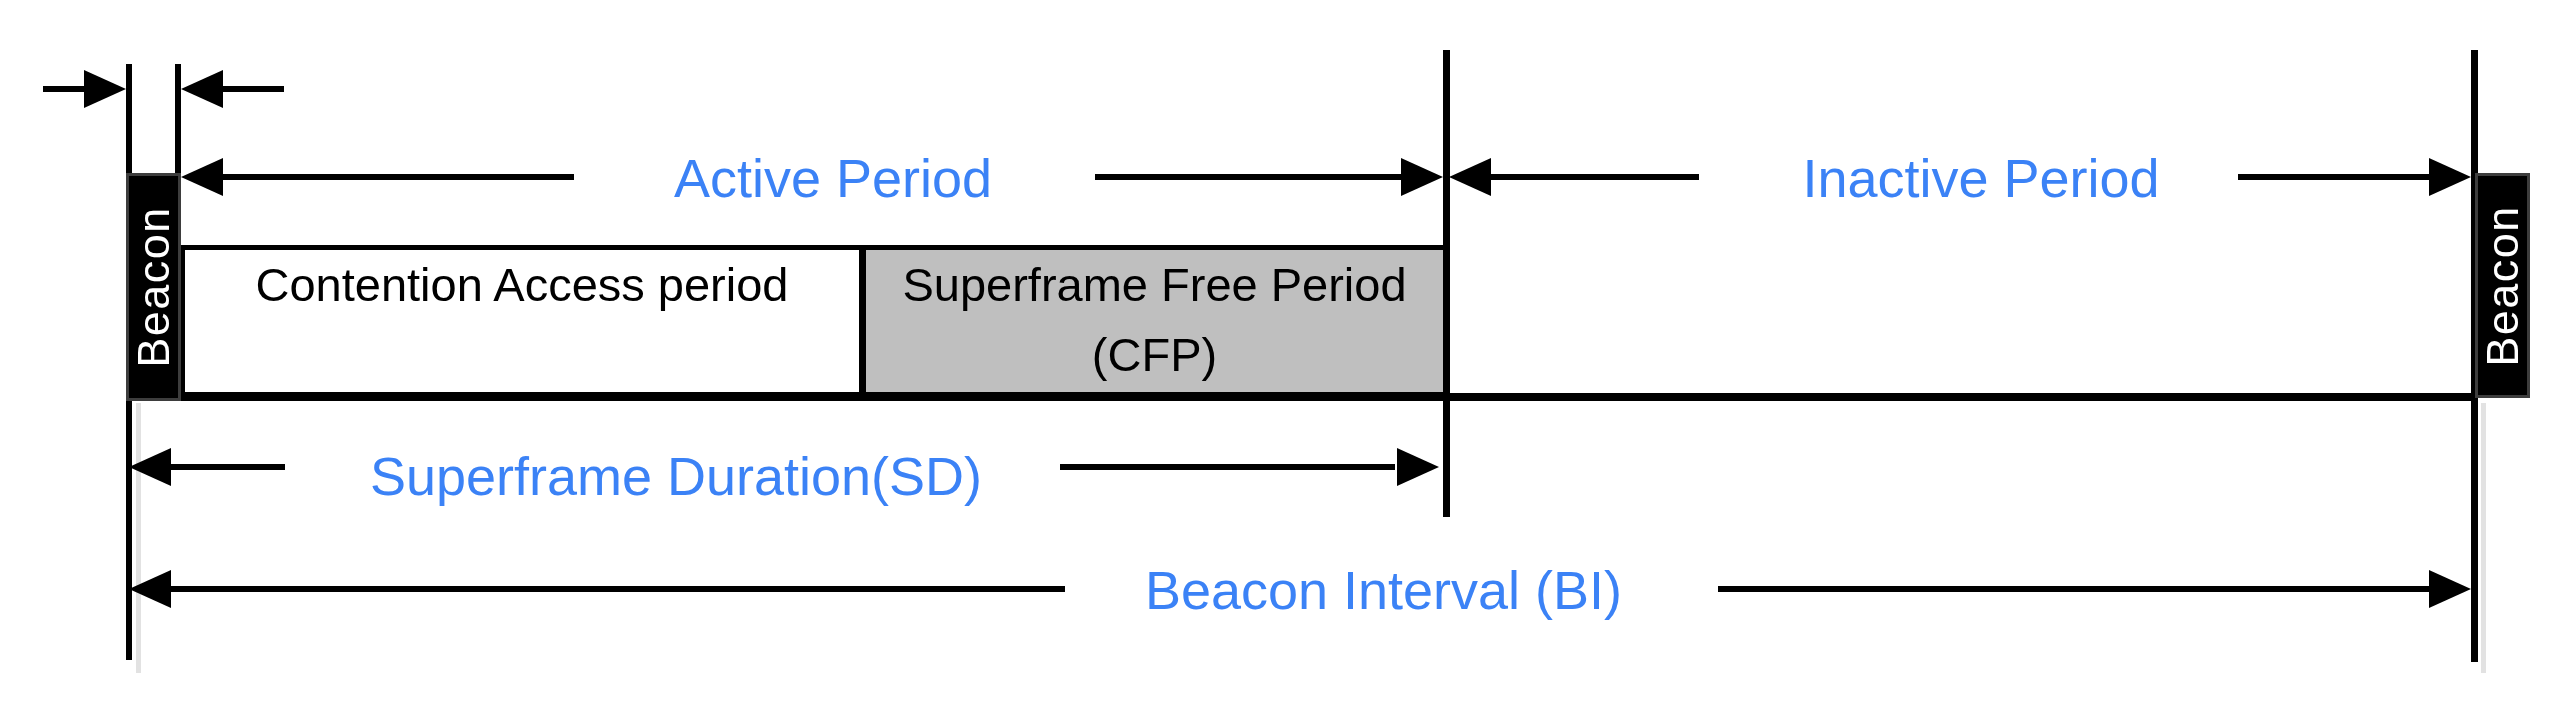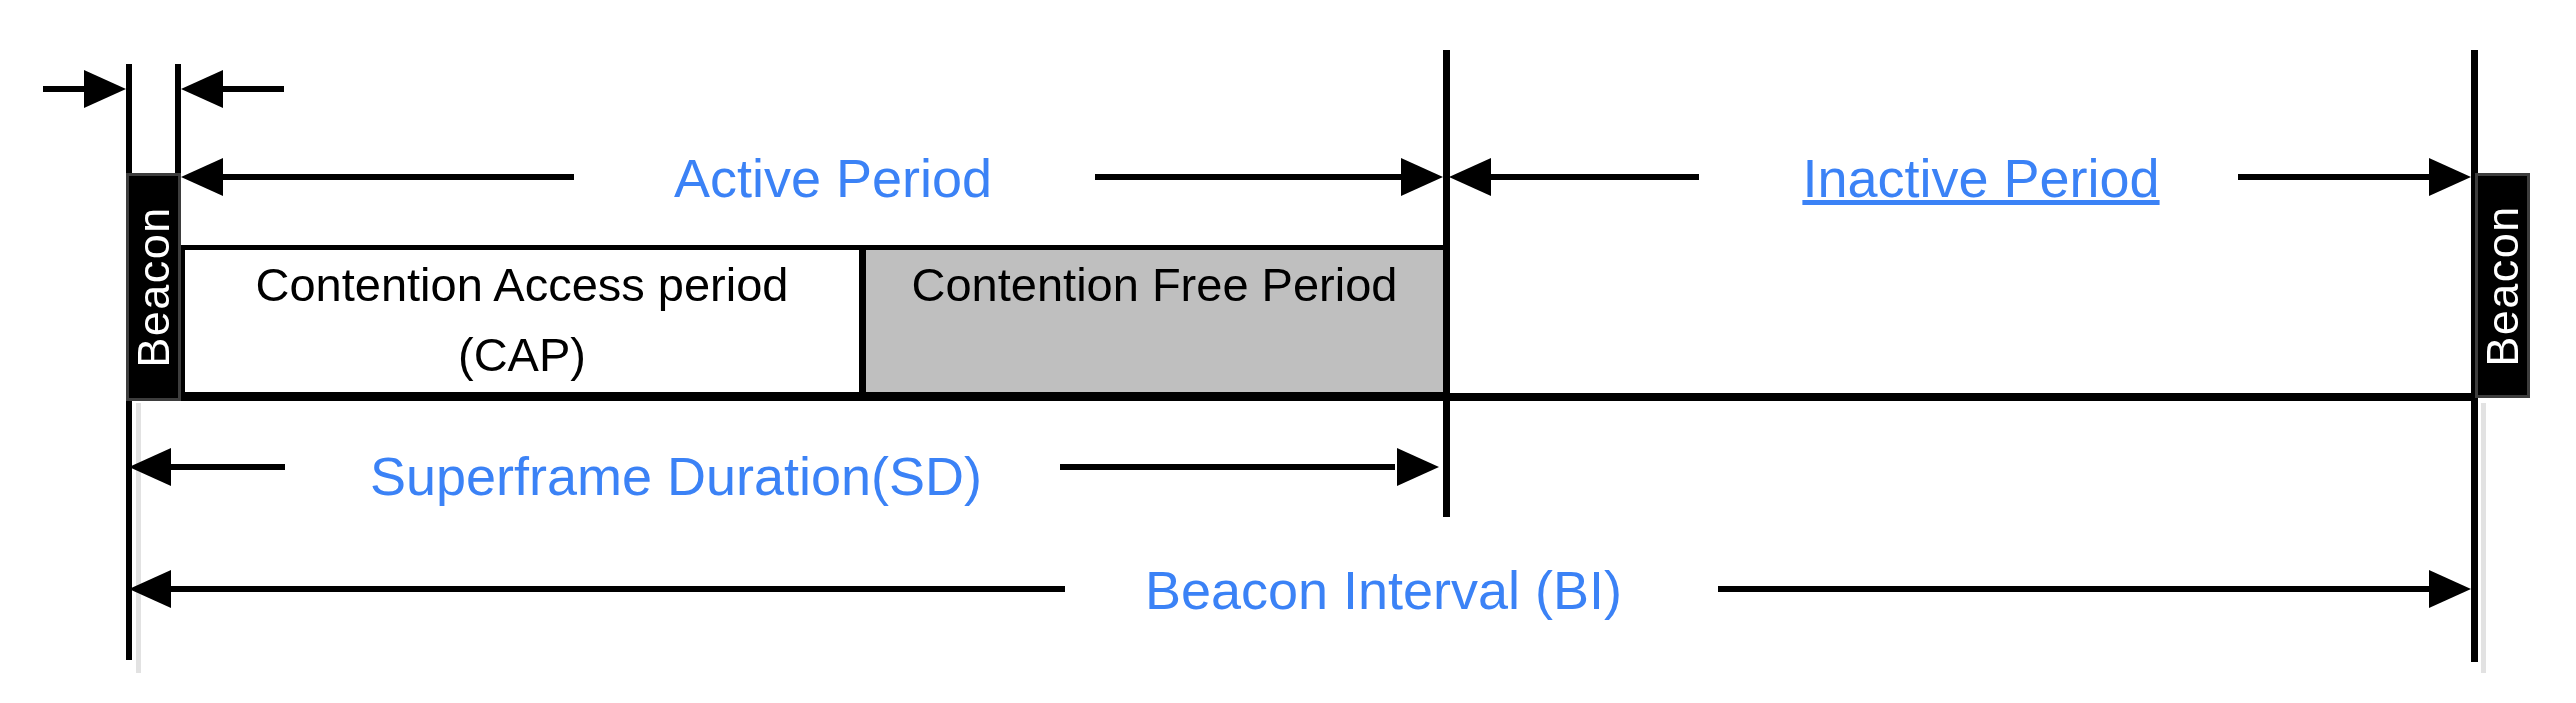--- a/index.html
+++ b/index.html
@@ -91,31 +91,31 @@
   <div class="hline" style="left:221px; top:86px; width:63px;"></div>
 
   <div class="ah left" style="left:181px; top:158px;"></div>
   <div class="hline" style="left:221px; top:174px; width:353px;"></div>
   <div class="dimlabel" style="left:640px; top:146px; width:386px;">Active Period</div>
   <div class="hline" style="left:1095px; top:174px; width:309px;"></div>
   <div class="ah right" style="left:1401px; top:158px;"></div>
 
   <div class="ah left" style="left:1449px; top:158px;"></div>
   <div class="hline" style="left:1489px; top:174px; width:210px;"></div>
-  <div class="dimlabel" style="left:1755px; top:146px; width:452px;text-decoration:underline;">Inactive Period</div>
+  <div class="dimlabel" style="left:1755px; top:146px; width:452px;">Inactive Period</div>
   <div class="hline" style="left:2238px; top:174px; width:191px;"></div>
   <div class="ah right" style="left:2429px; top:158px;"></div>
 
   <div class="slotbox" style="left:180px; top:245px; width:684px; height:152px; background:#ffffff;">
     <div>Contention Access period</div>
-    <div>(CAP)</div>
   </div>
 
   <div class="slotbox" style="left:861px; top:245px; width:587px; height:152px; background:#bfbfbf;">
-    <div>Contention Free Period</div>
+    <div>Superframe Free Period</div>
+    <div>(CFP)</div>
   </div>
 
   <div class="beaconbox" style="left:126px; top:173px; width:55px; height:228px;">
     <span class="vtext">Beacon</span>
   </div>
 
   <div class="beaconbox" style="left:2475px; top:173px; width:55px; height:225px;">
     <span class="vtext">Beacon</span>
   </div>
 

